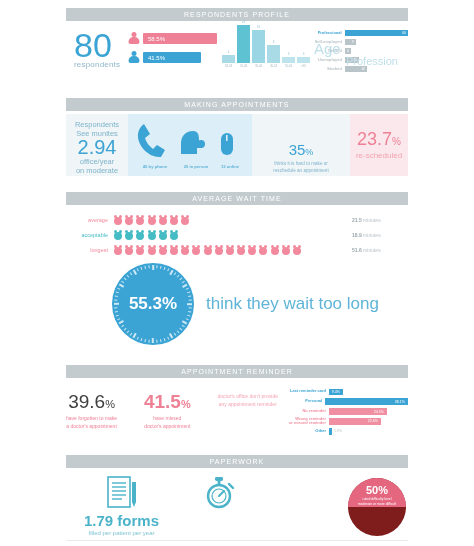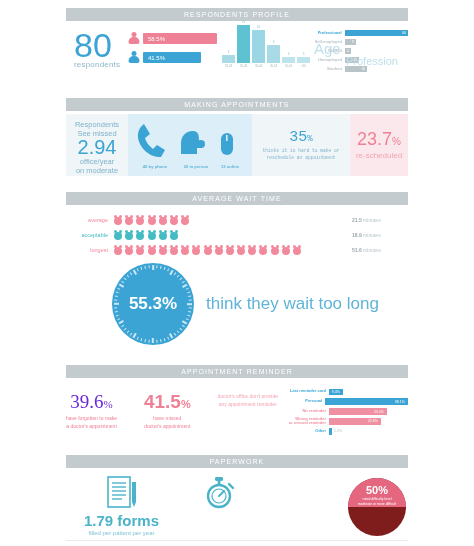--- a/index.html
+++ b/index.html
@@ -210,21 +210,21 @@
       <div class="profword" style="left:38px;top:26px;">Profession</div>
     </div>
   </div>
 
   <div class="band" style="top:98px;">MAKING APPOINTMENTS</div>
 
   <div class="sect" style="top:114px;height:62px;">
     <div class="apbox ap1">
       <div style="padding:6px 4px 0;">
         <div class="apcap">Respondents</div>
-        <div class="apcap">See missed</div>
+        <div class="apcap">See munites</div>
         <div class="ap294">2.94</div>
         <div class="apcap">office/year</div>
         <div class="apcap">on moderate</div>
       </div>
     </div>
 
     <div class="apbox ap2">
       <div style="position:relative;height:62px;">
 
         <svg style="position:absolute;left:6px;top:8px;" width="40" height="38" viewBox="0 0 40 38">
@@ -240,21 +240,21 @@
           <rect x="1" y="1" width="12" height="22" rx="6" fill="#3ba4d4"></rect>
           <rect x="6" y="3" width="1.6" height="6" fill="#dceef7"></rect>
         </svg>
         <div class="icap" style="position:absolute;left:2px;top:50px;width:50px;">45 by phone</div>
         <div class="icap" style="position:absolute;left:46px;top:50px;width:44px;">20 in person</div>
         <div class="icap" style="position:absolute;left:84px;top:50px;width:36px;">13 online</div>
       </div>
     </div>
 
     <div class="apbox ap3">
-      <div style="padding-top:16px;font-family:Liberation Mono, monospace;">
+      <div style="padding-top:28px;">
         <div class="p35">
           <span>35</span><s>%</s>
         </div>
         <div class="p35sub">thinks it is hard to make or</div>
         <div class="p35sub">reschedule an appointment</div>
       </div>
     </div>
 
     <div class="apbox ap4">
       <div style="padding-top:16px;">
@@ -507,21 +507,21 @@
       </div>
       <div class="waitsent">think they wait too long</div>
     </div>
   </div>
 
   <div class="band" style="top:365px;">APPOINTMENT REMINDER</div>
 
   <div class="sect" style="top:388px;height:56px;">
     <div style="position:absolute;left:0;top:4px;display:flex;width:212px;justify-content:space-between;" id="rem-stats">
         <div class="rstat">
-          <div class="n" style="color:#6d28d9;font-family:Liberation Serif, serif;">39.6<s>%</s></div>
+          <div class="n" style="color:#404040;">39.6<s>%</s></div>
           <div class="d" style="color:#ee8195;">have forgotten to make</div>
           <div class="d" style="color:#ee8195;">a doctor's appointment</div>
         </div>
         <div class="rstat">
           <div class="n" style="color:#ee8195;font-weight:bold;">41.5<s>%</s></div>
           <div class="d" style="color:#ee8195;">have missed</div>
           <div class="d" style="color:#ee8195;">doctor's appointment</div>
         </div>
         <div class="rstat">
           <div class="d" style="color:#f3a4b3;">doctor's office don't provide</div>

